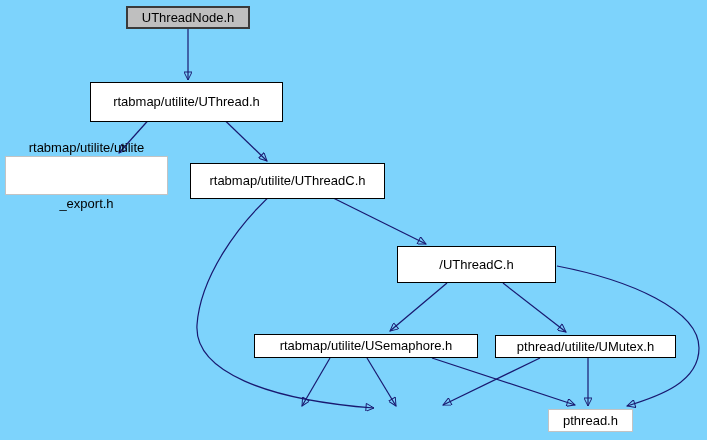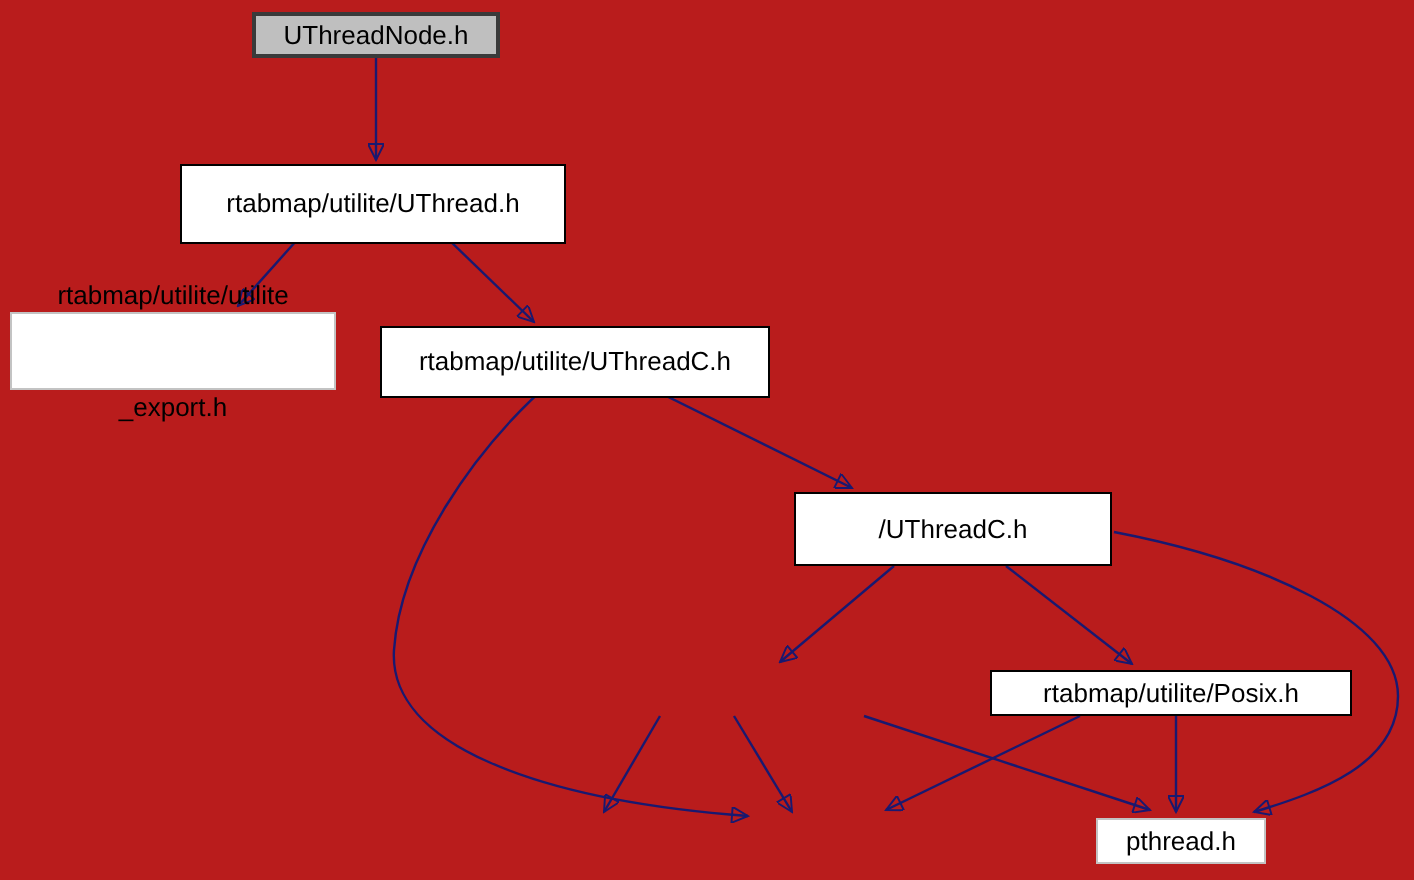--- a/index.html
+++ b/index.html
@@ -5,21 +5,21 @@
   html, body {
     margin: 0;
     padding: 0;
     background: #ffffff;
     font-family: "Liberation Sans", "DejaVu Sans", sans-serif;
   }
   .graph-canvas {
     position: relative;
     width: 707px;
     height: 440px;
-    background: #b91c1c;
+    background: #7dd3fc;
     overflow: hidden;
   }
   .edges-layer {
     position: absolute;
     left: 0;
     top: 0;
     width: 707px;
     height: 440px;
   }
   .edges-layer path {
@@ -107,23 +107,26 @@
   </div>
 
   <div id="n-uthreadc" class="node">
     <span>rtabmap/utilite/UThreadC.h</span>
   </div>
 
   <div id="n-posix" class="node">
     <span>/UThreadC.h</span>
   </div>
 
+  <div id="n-usemaphore" class="node">
+    <span>rtabmap/utilite/USemaphore.h</span>
+  </div>
 
   <div id="n-umutex" class="node">
-    <span>rtabmap/utilite/Posix.h</span>
+    <span>pthread/utilite/UMutex.h</span>
   </div>
 
 
 
   <div id="n-pthread" class="node leaf">
     <span>pthread.h</span>
   </div>
 
 </div>
 

